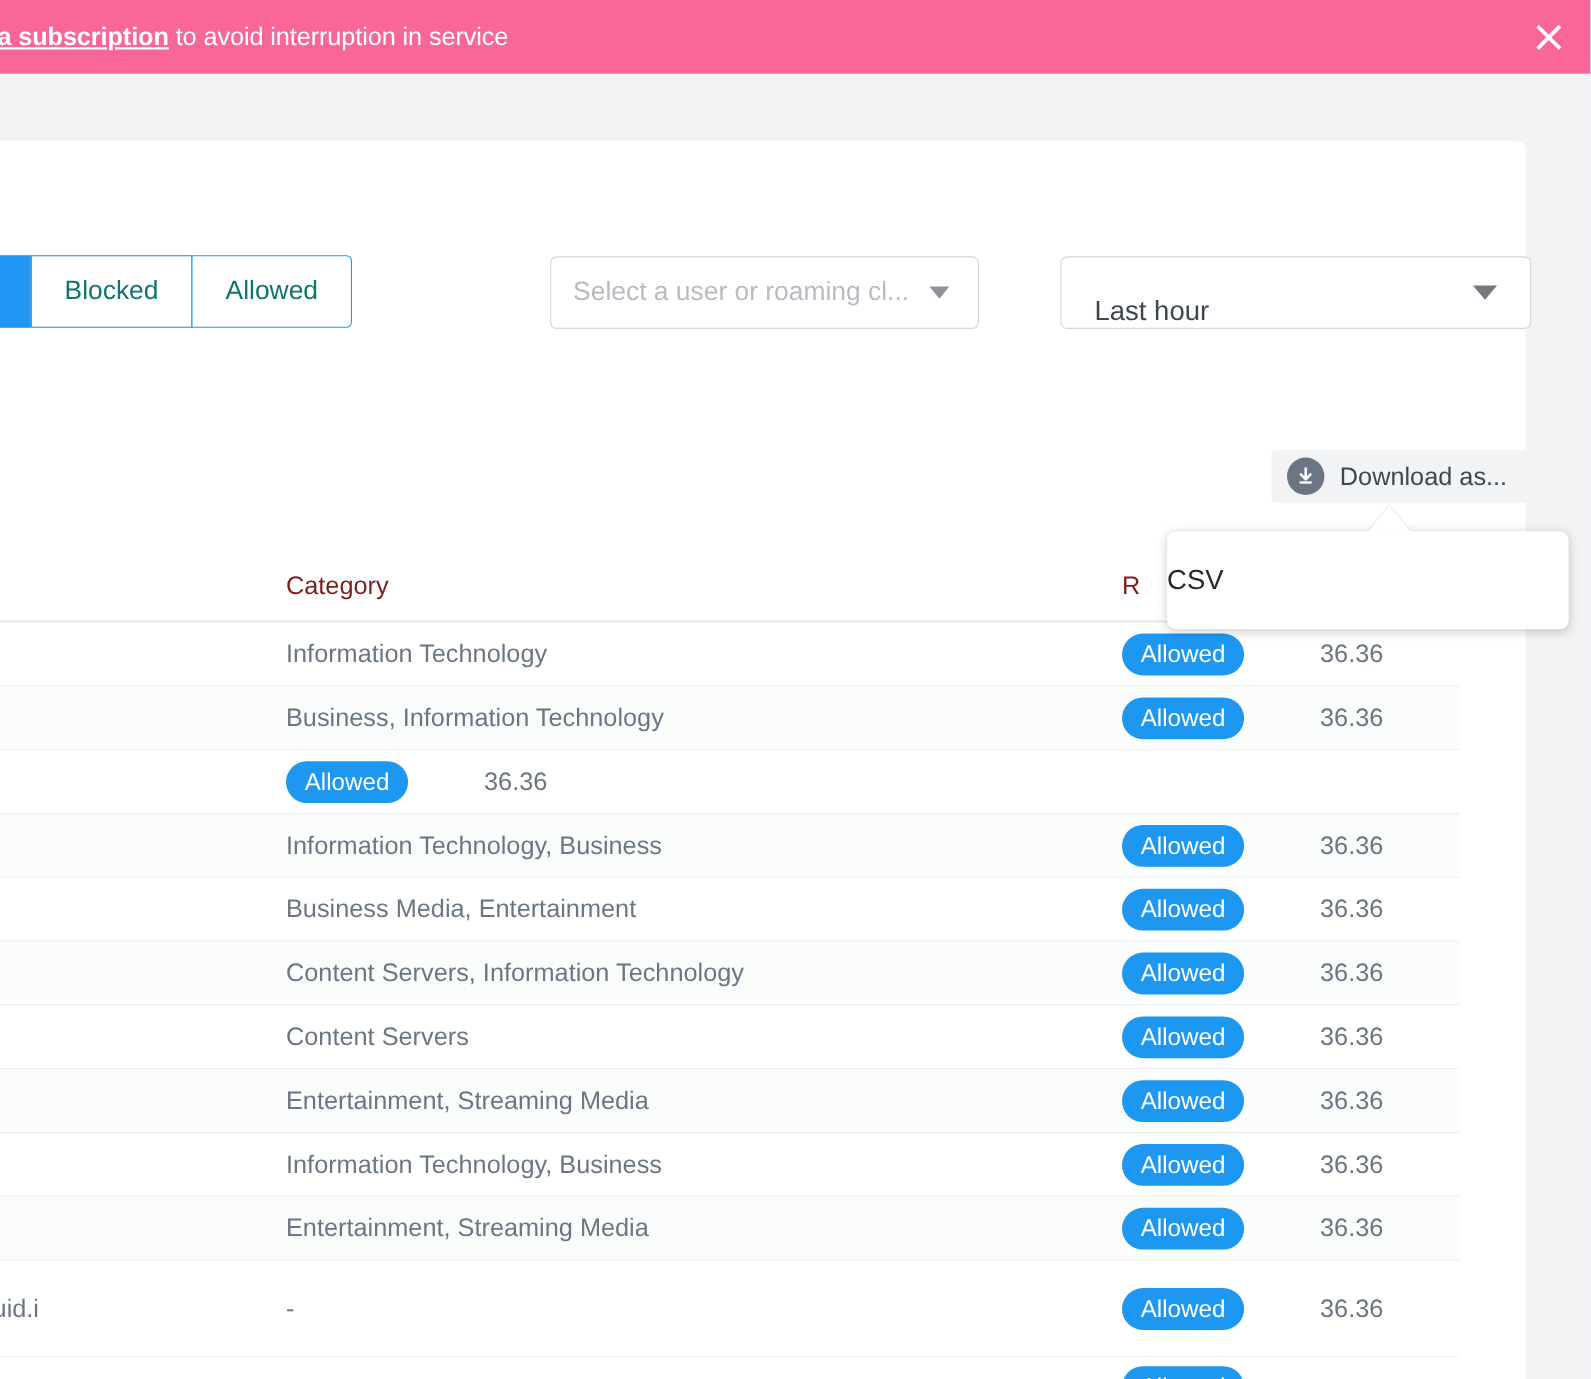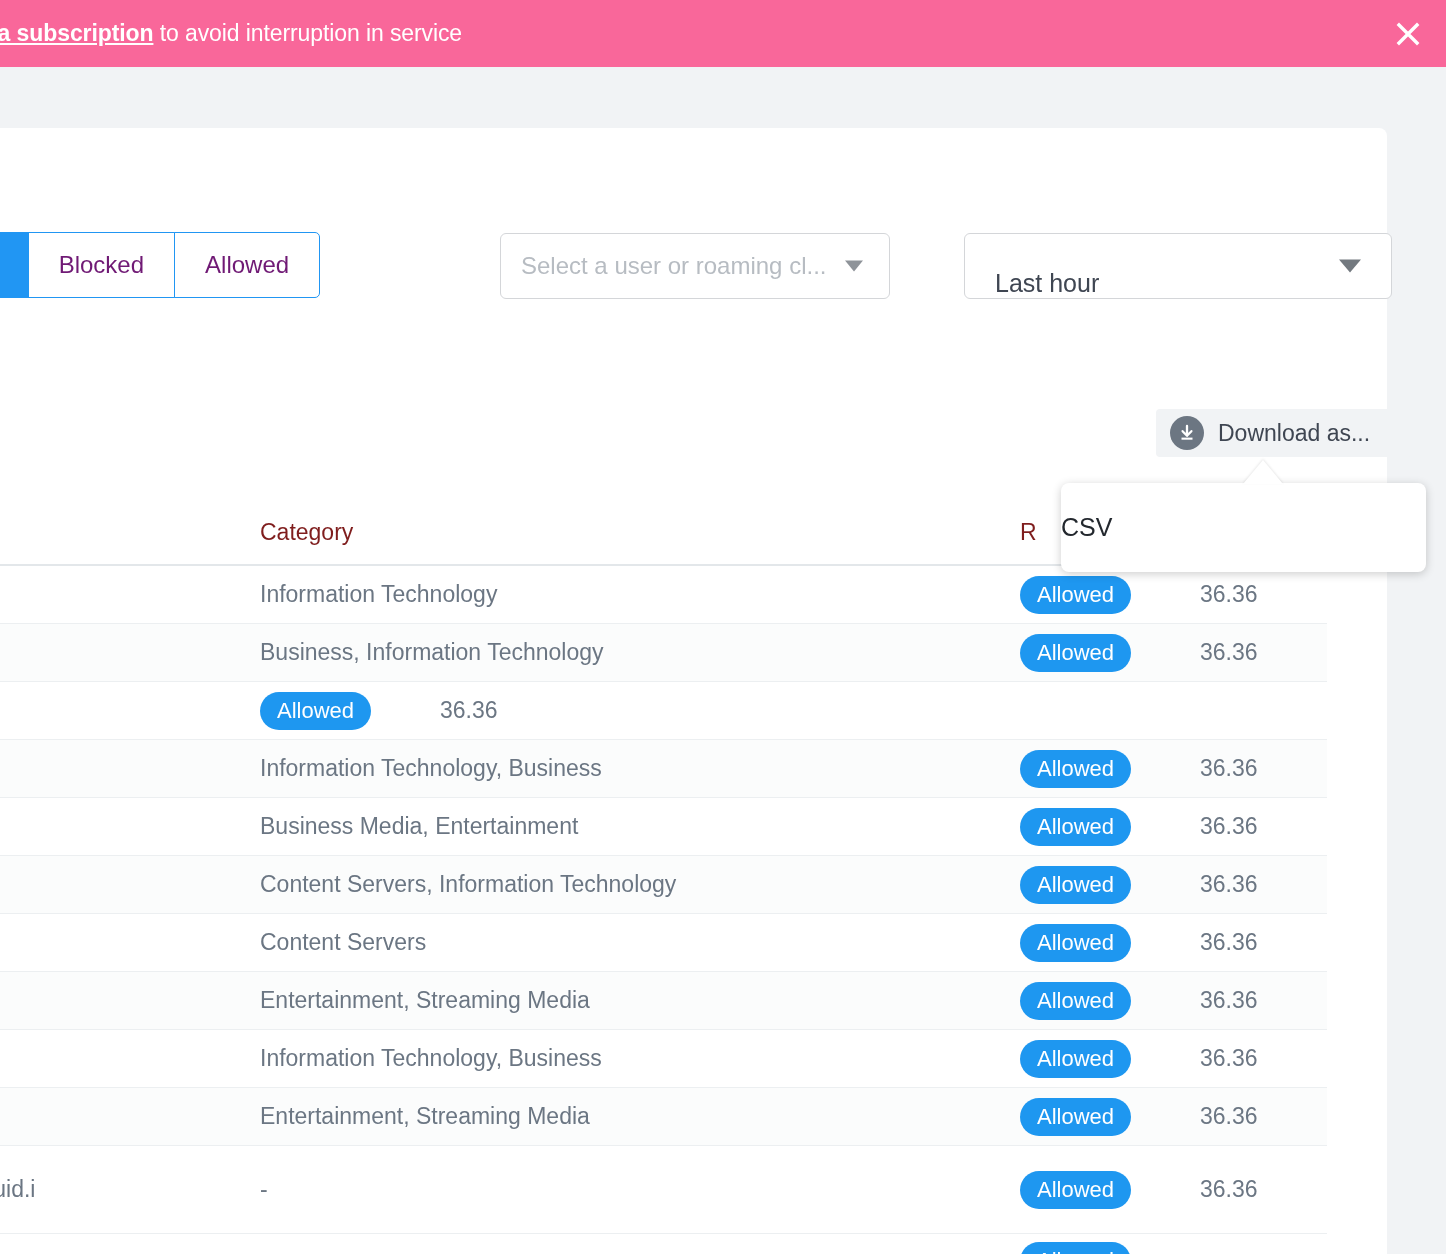--- a/index.html
+++ b/index.html
@@ -76,21 +76,21 @@
     height: 66px;
   }
   .seg-btn {
     height: 66px;
     display: flex;
     align-items: center;
     justify-content: center;
     font-size: 24px;
     border: 1px solid #2196f3;
     background: #ffffff;
-    color: #701a75;
+    color: #0f766e;
     cursor: pointer;
     padding: 0 30px;
     margin-left: -1px;
   }
   .seg-btn.first {
     border-top-left-radius: 5px;
     border-bottom-left-radius: 5px;
     margin-left: 0;
   }
   .seg-btn.last {

